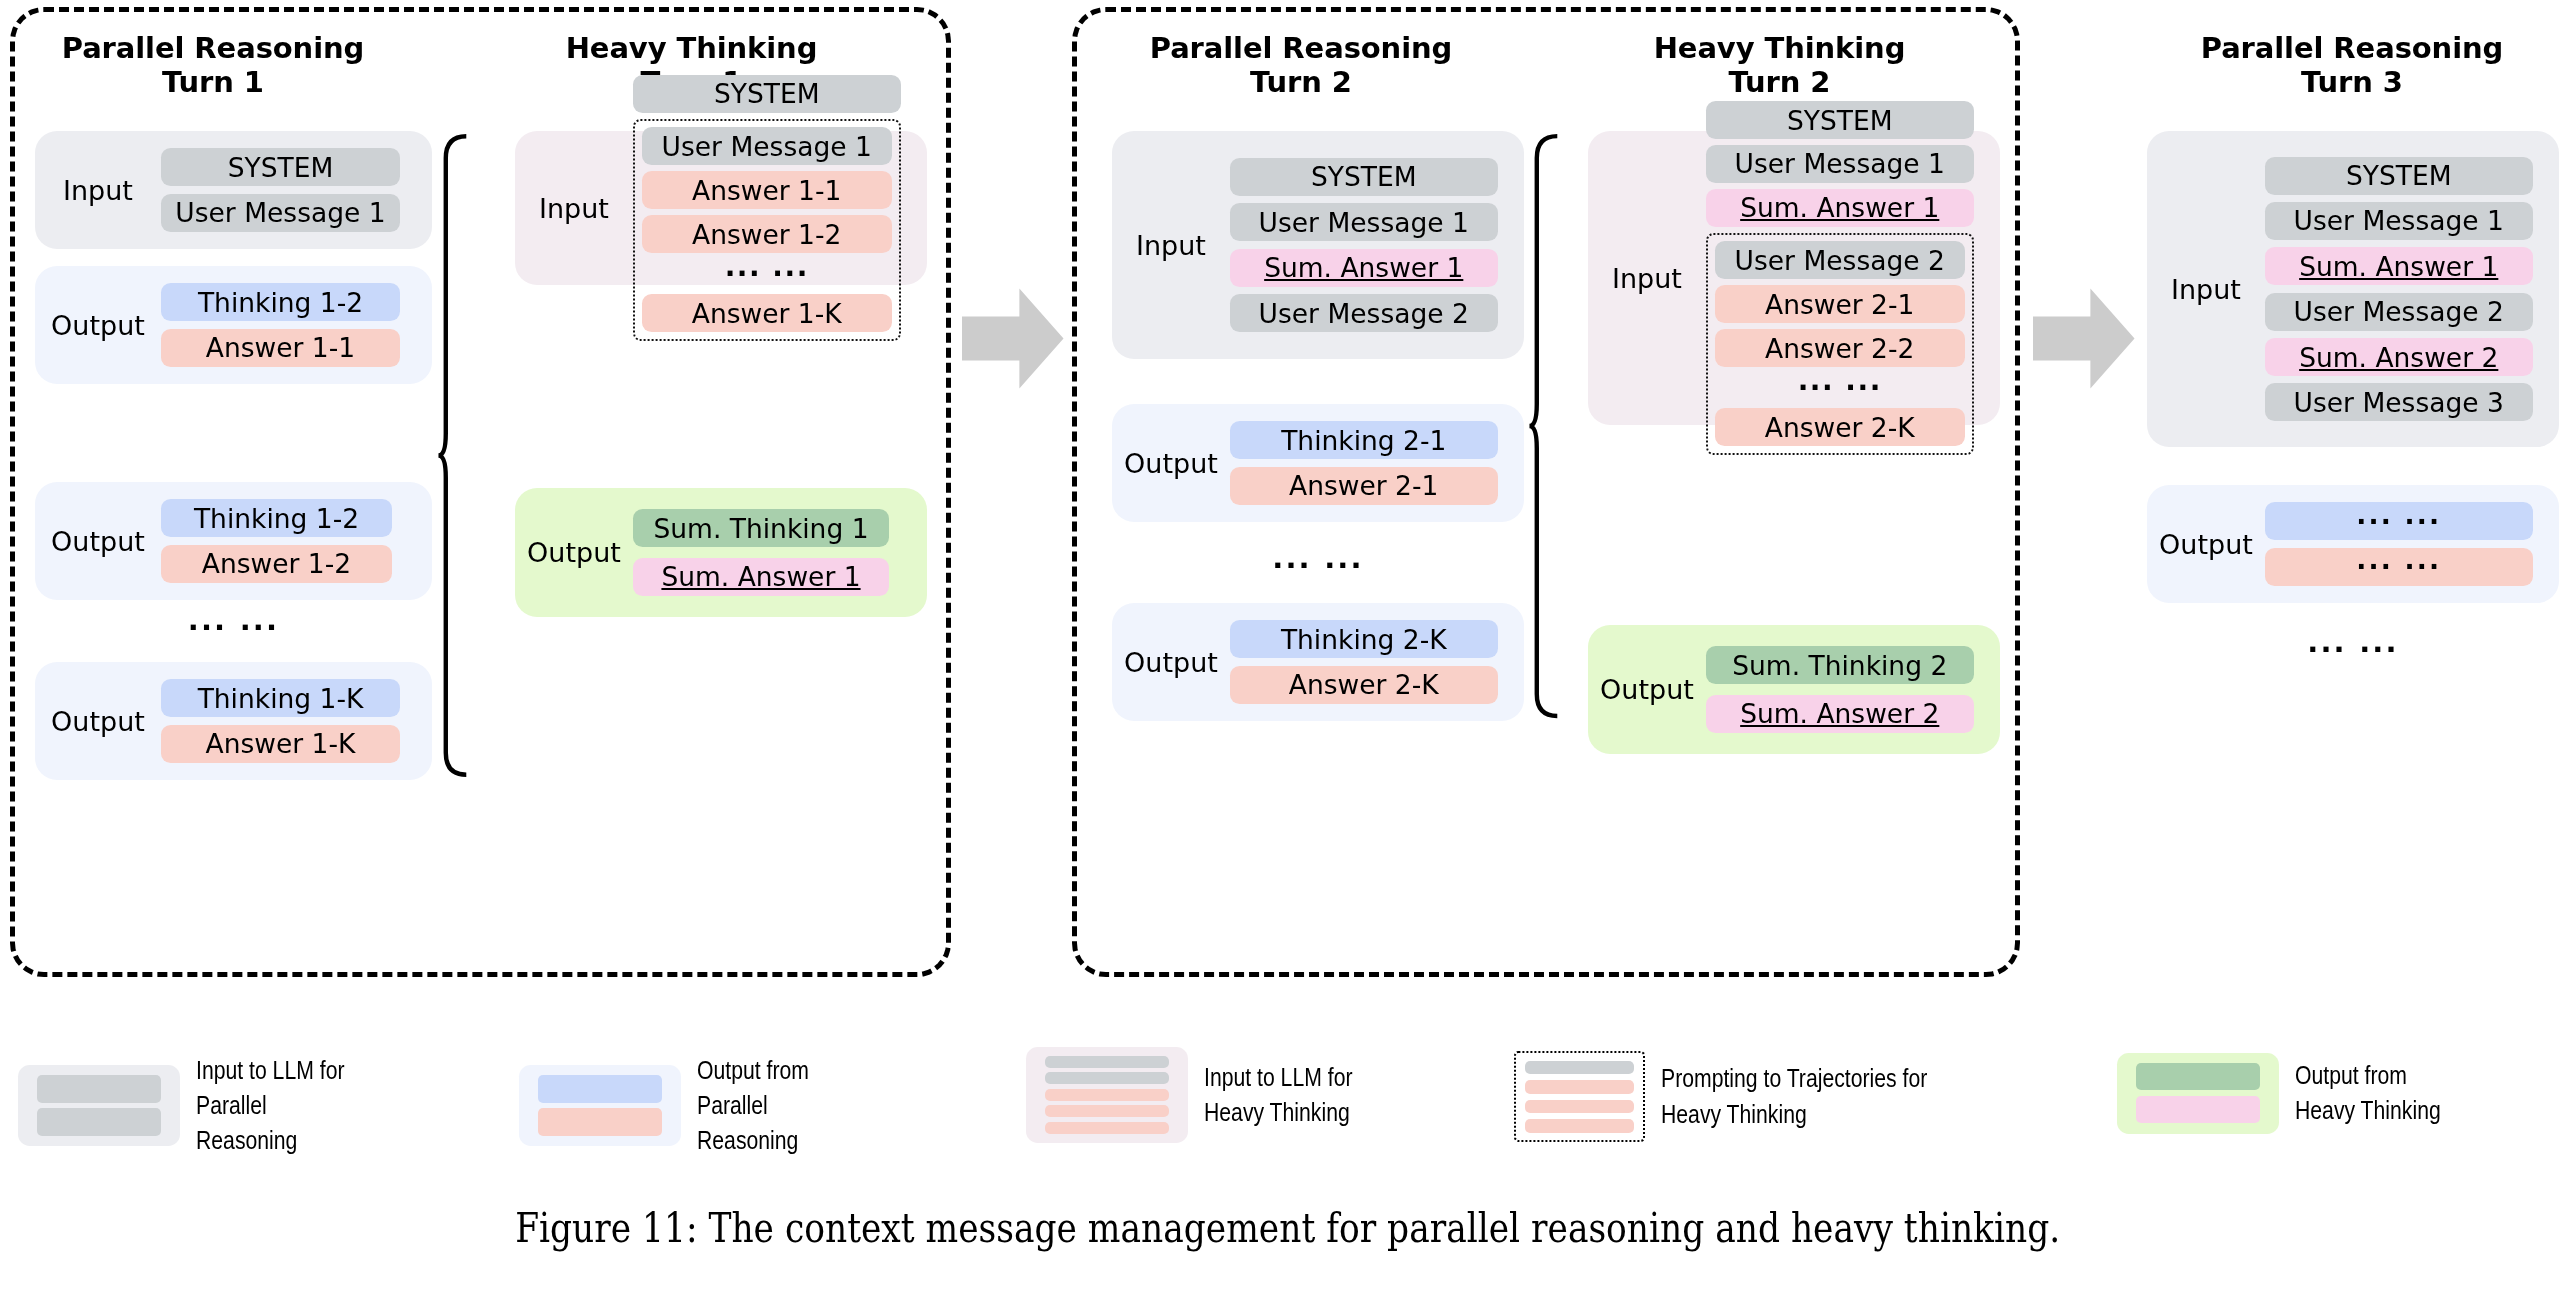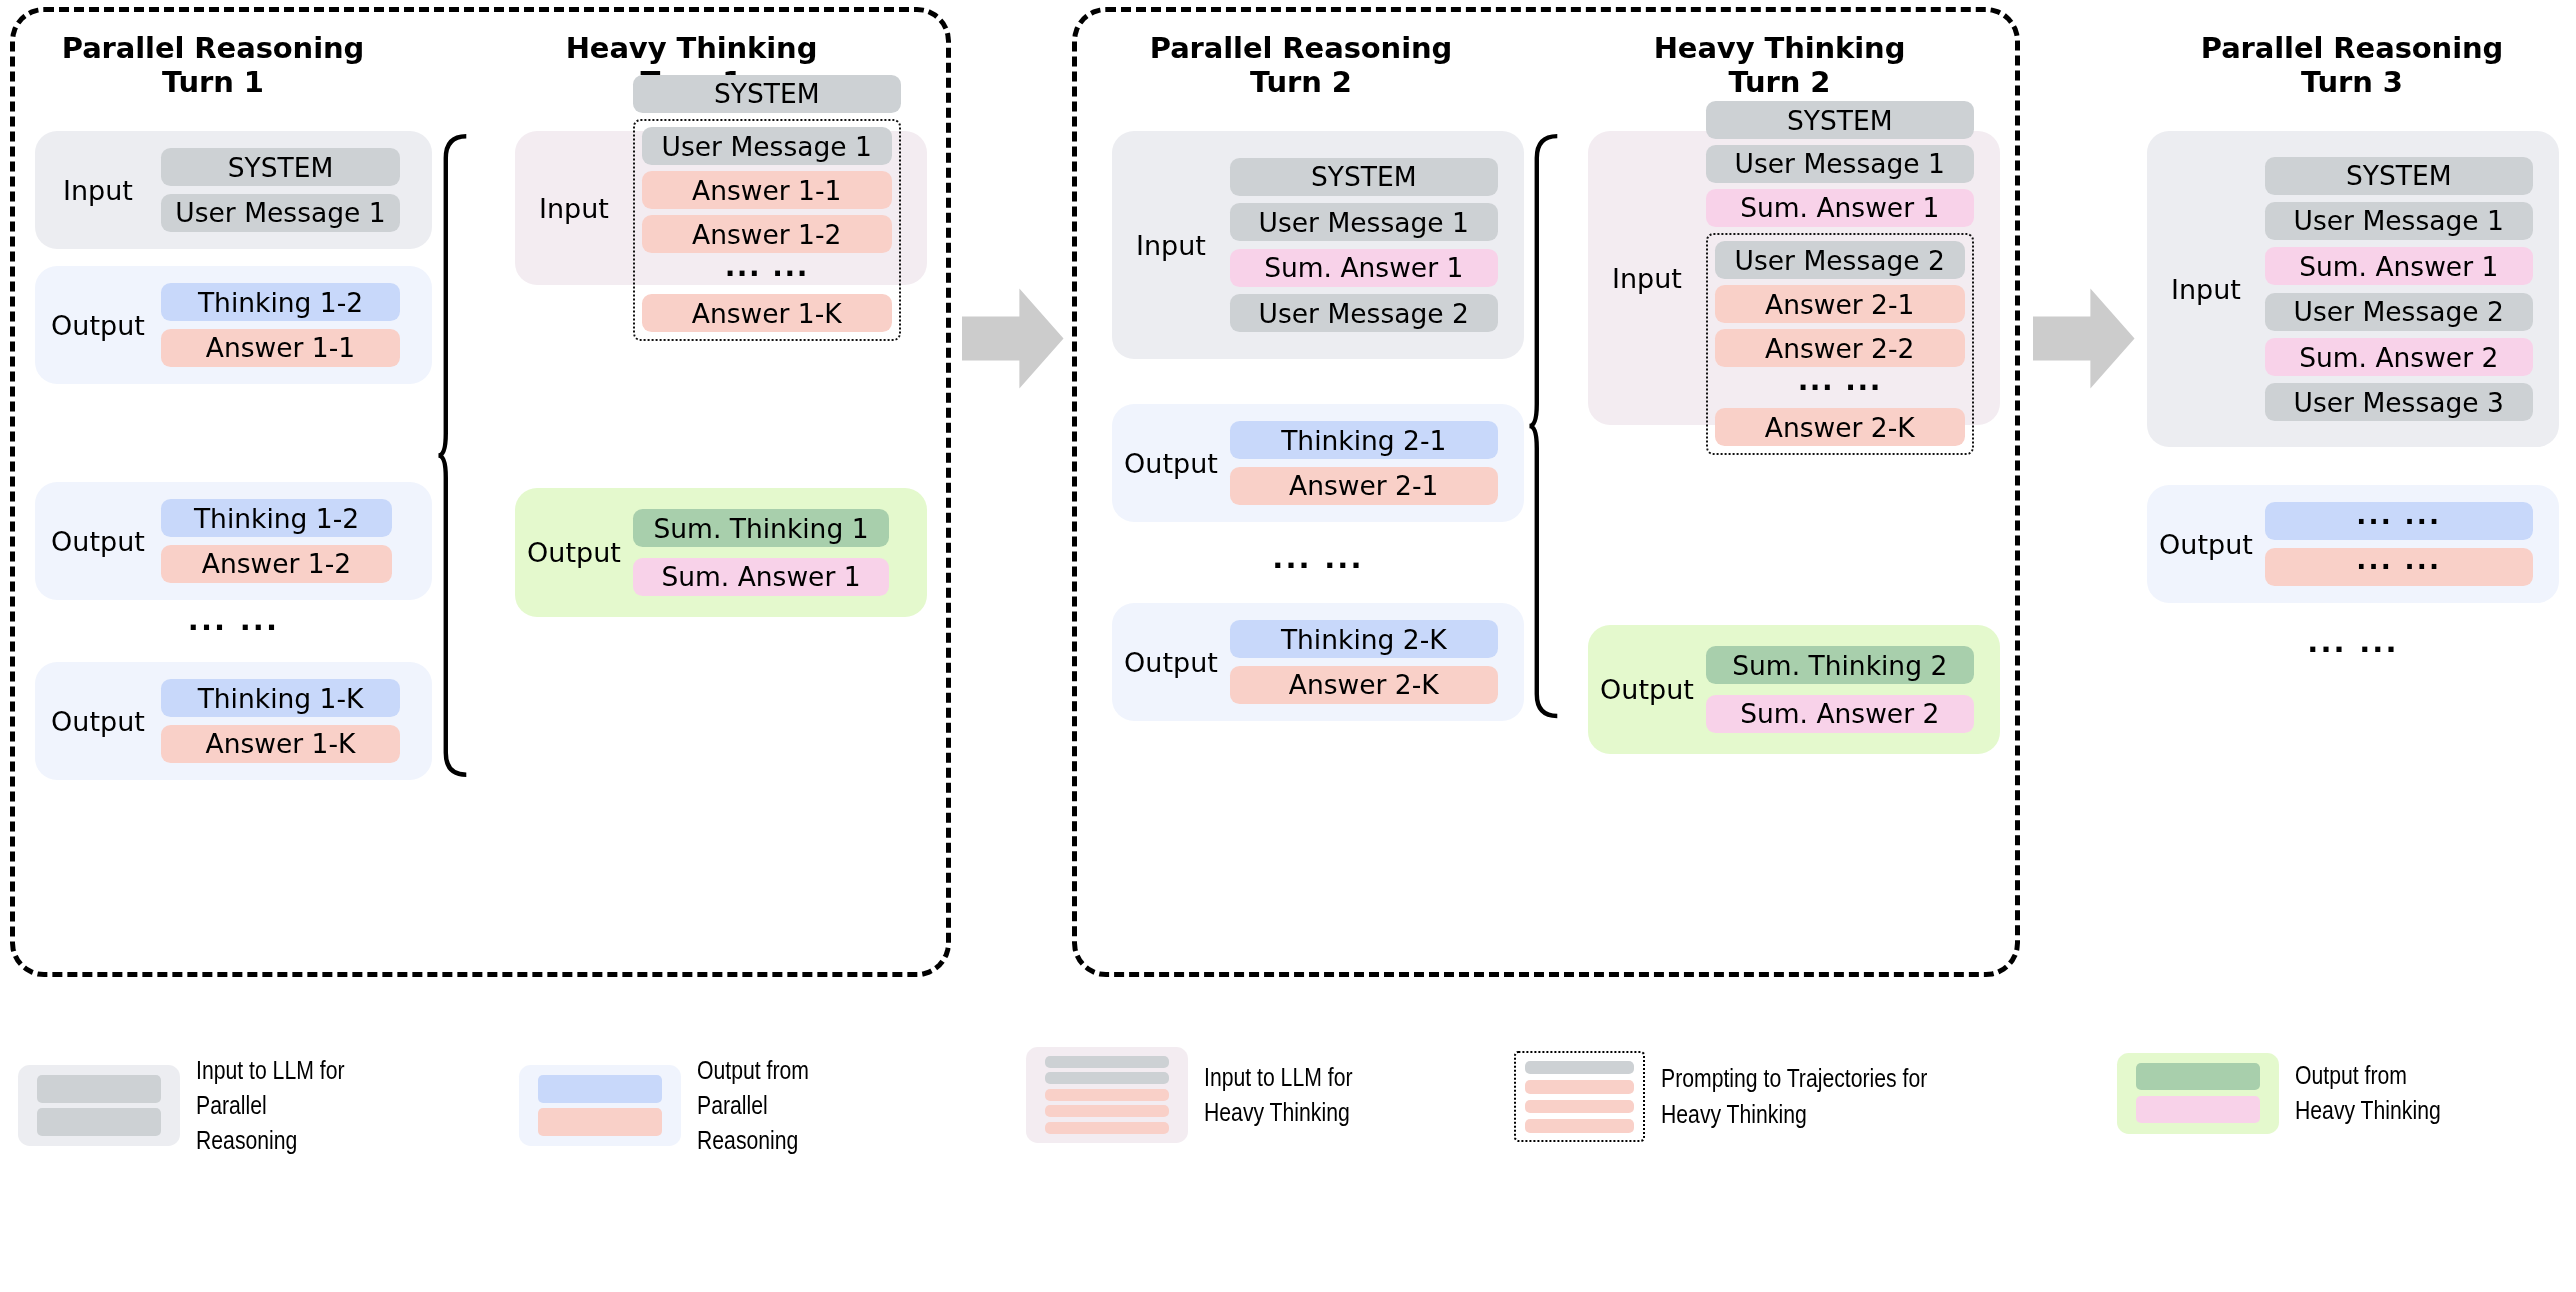--- a/index.html
+++ b/index.html
@@ -67,21 +67,21 @@
     font-size: 26.5px;
     color: #000;
     white-space: nowrap;
     font-family: "DejaVu Sans", sans-serif;
   }
   .chip.sys      { background: #cdd1d4; }
   .chip.msg      { background: #cdd1d4; }
   .chip.think    { background: #c8d8fa; }
   .chip.answer   { background: #f9d0c8; }
   .chip.sumthink { background: #a8cfac; }
-  .chip.sumans   { background: #f8d2e9; }
+  .chip.sumans   { background: #f8d2e9; text-decoration: underline; }
 
   .gap-8  { height: 5.9px; }
   .gap-10 { height: 7.4px; }
   .gap-14 { height: 10.3px; }
 
   
   .dotted-box {
     border: 2.9px dotted #111;
     border-radius: 7.4px;
     padding: 6.6px 6.6px;
@@ -404,15 +404,18 @@
     <div class="legend-item" style="left:2117px; top:14.7px; width:441px;">
       <div class="legend-swatch" style="background:#e4f9cd; width:162px; height:81px; padding:10.3px 19px; gap:5.9px;">
         <div class="bar" style="background:#a8cfac; height:28px;"></div>
         <div class="bar" style="background:#f8d2e9; height:28px;"></div>
       </div>
       <div class="legend-text">Output from
 Heavy Thinking</div>
     </div>
   </div>
 
+  <div id="caption">
+    <span class="inner">Figure 11: The context message management for parallel reasoning and heavy thinking.</span>
+  </div>
 
 </div>
 
 
 </body></html>

